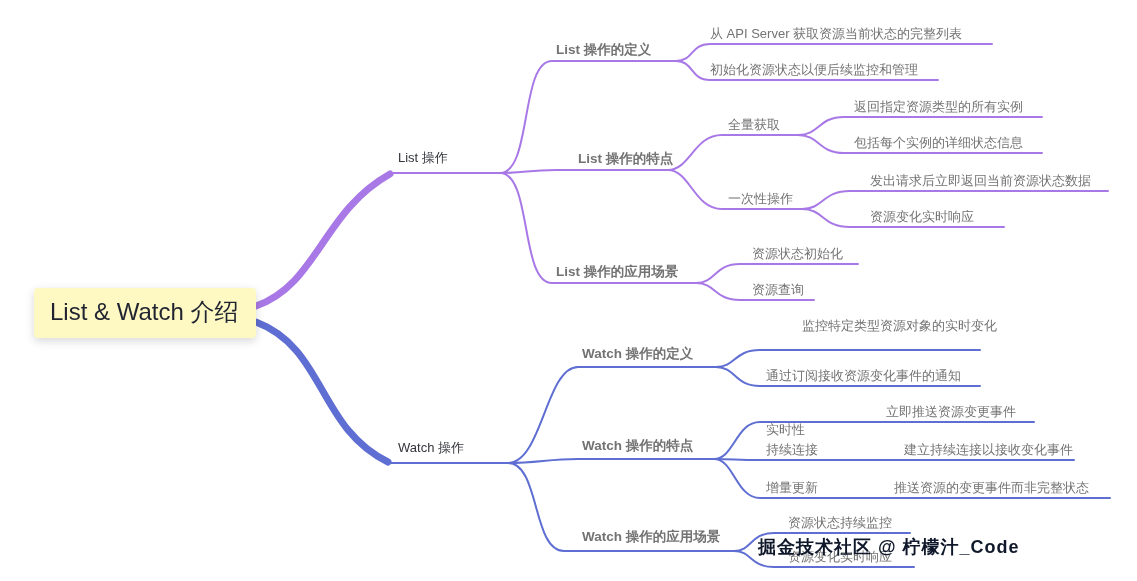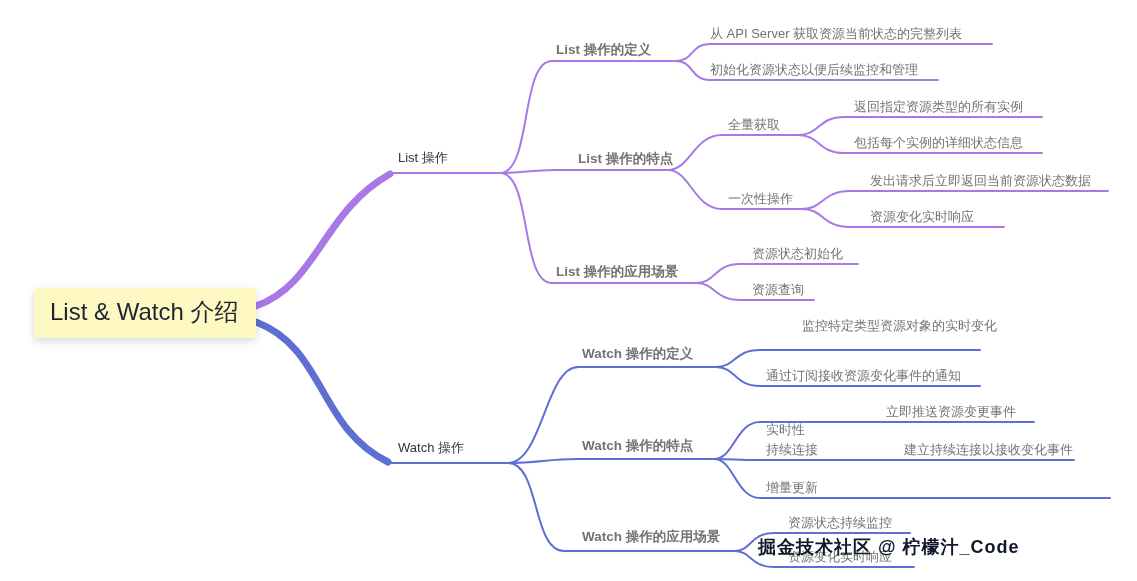--- a/index.html
+++ b/index.html
@@ -100,20 +100,21 @@
   <div class="node bold" style="left:582px;top:344px;">Watch 操作的定义</div>
   <div class="node" style="left:766px;top:316px;margin-left:36px;">监控特定类型资源对象的实时变化</div>
   <div class="node" style="left:766px;top:366px;">通过订阅接收资源变化事件的通知</div>
 
   <div class="node bold" style="left:582px;top:436px;">Watch 操作的特点</div>
   <div class="node" style="left:766px;top:394px;margin-top:26px;">实时性</div>
   <div class="node" style="left:886px;top:402px;">立即推送资源变更事件</div>
   <div class="node" style="left:766px;top:440px;">持续连接</div>
   <div class="node" style="left:876px;top:440px;margin-left:28px;">建立持续连接以接收变化事件</div>
   <div class="node" style="left:766px;top:478px;">增量更新</div>
+  <div class="node" style="left:894px;top:478px;">推送资源的变更事件而非完整状态</div>
 
   <div class="node bold" style="left:582px;top:527px;">Watch 操作的应用场景</div>
   <div class="node" style="left:788px;top:513px;">资源状态持续监控</div>
   <div class="node" style="left:788px;top:547px;">资源变化实时响应</div>
 
   <div class="watermark">掘金技术社区 @ 柠檬汁_Code</div>
 
 </div>
 
 </body></html>

